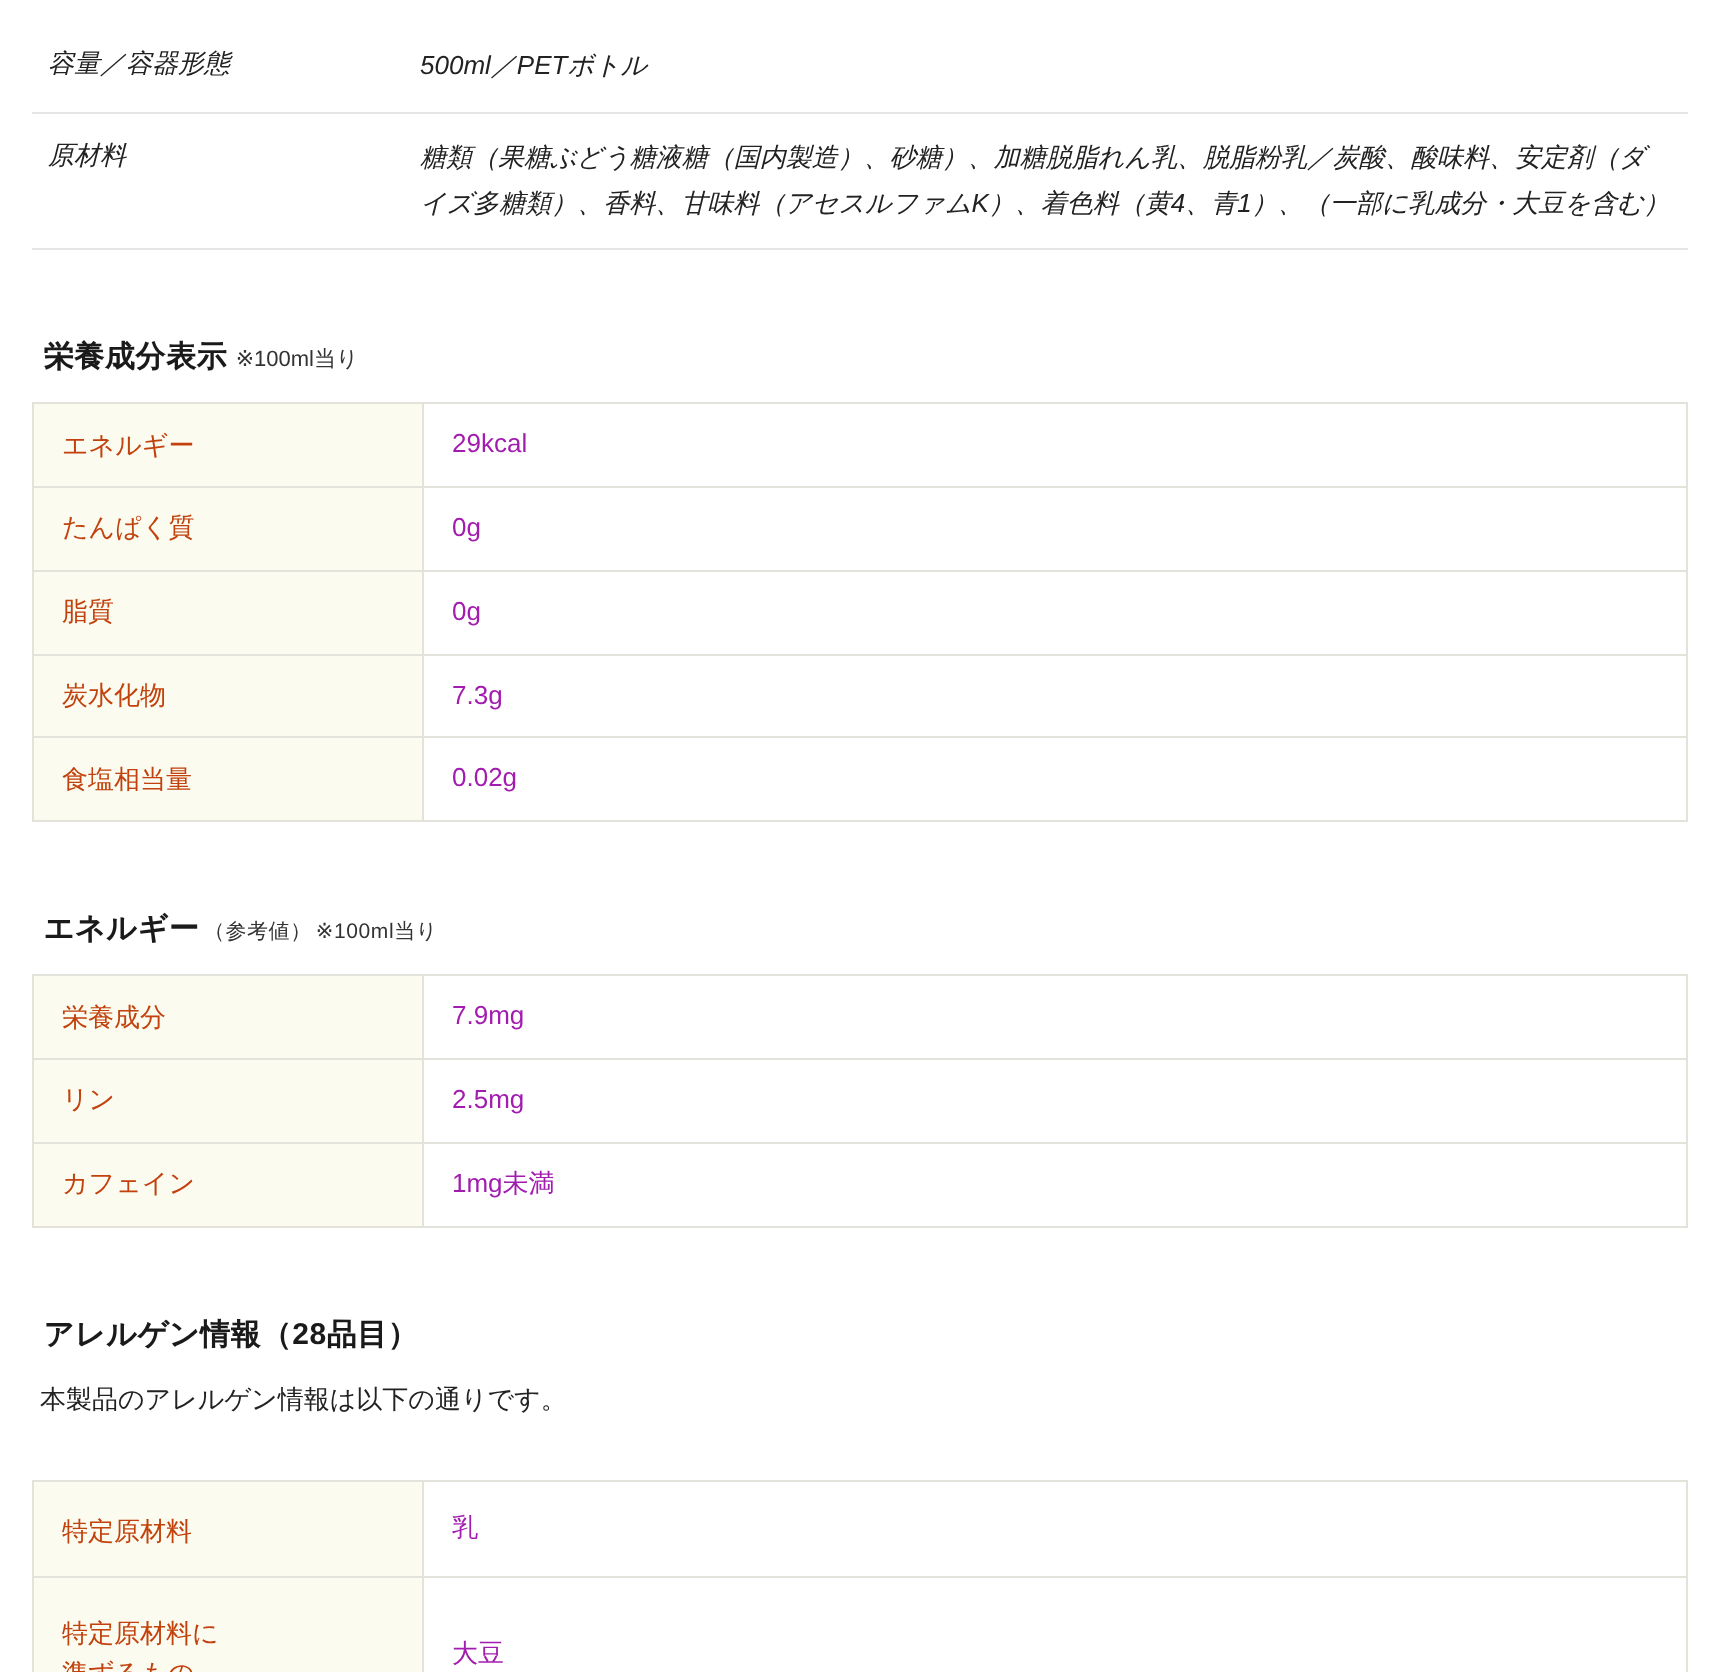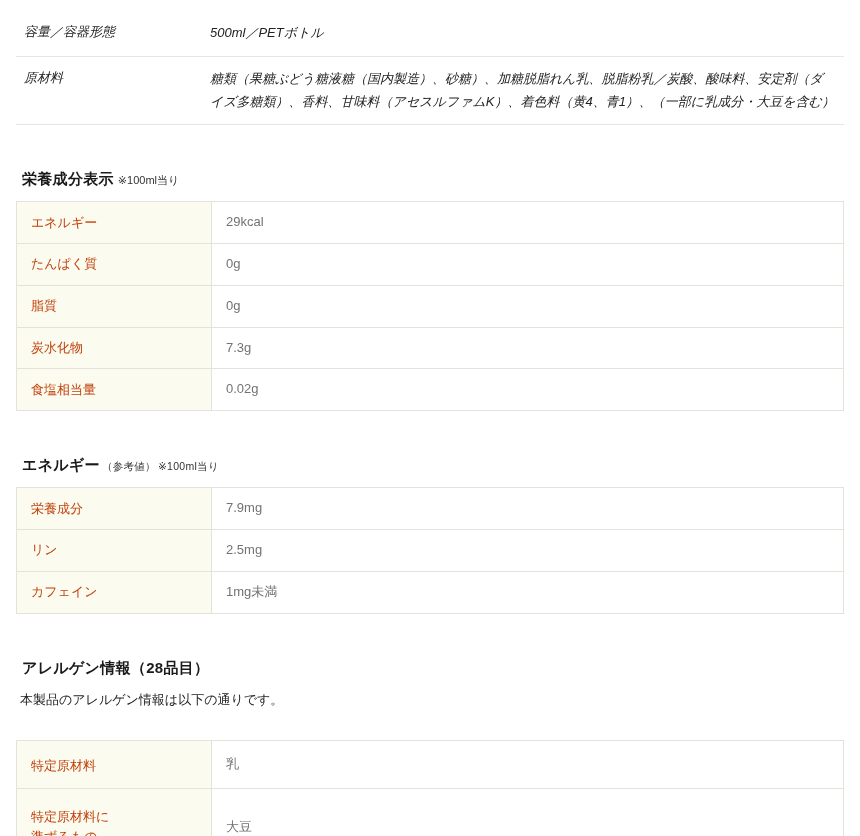--- a/index.html
+++ b/index.html
@@ -90,21 +90,21 @@
     color: #c2410c;
     padding: 10px 0 10px 14px;
     vertical-align: middle;
     line-height: 1.55;
     margin-top: 28px;
   }
   .data-table td {
     border: 1px solid #e3e3dc;
     background: #ffffff;
     font-size: 13px;
-    color: #737373;
+    color: #a21caf;
     padding: 10px 0 10px 14px;
     vertical-align: middle;
   }
 
   
   .allergen-lead {
     margin: 8px 0 30px 4px;
     font-size: 13px;
     color: #222;
   }

